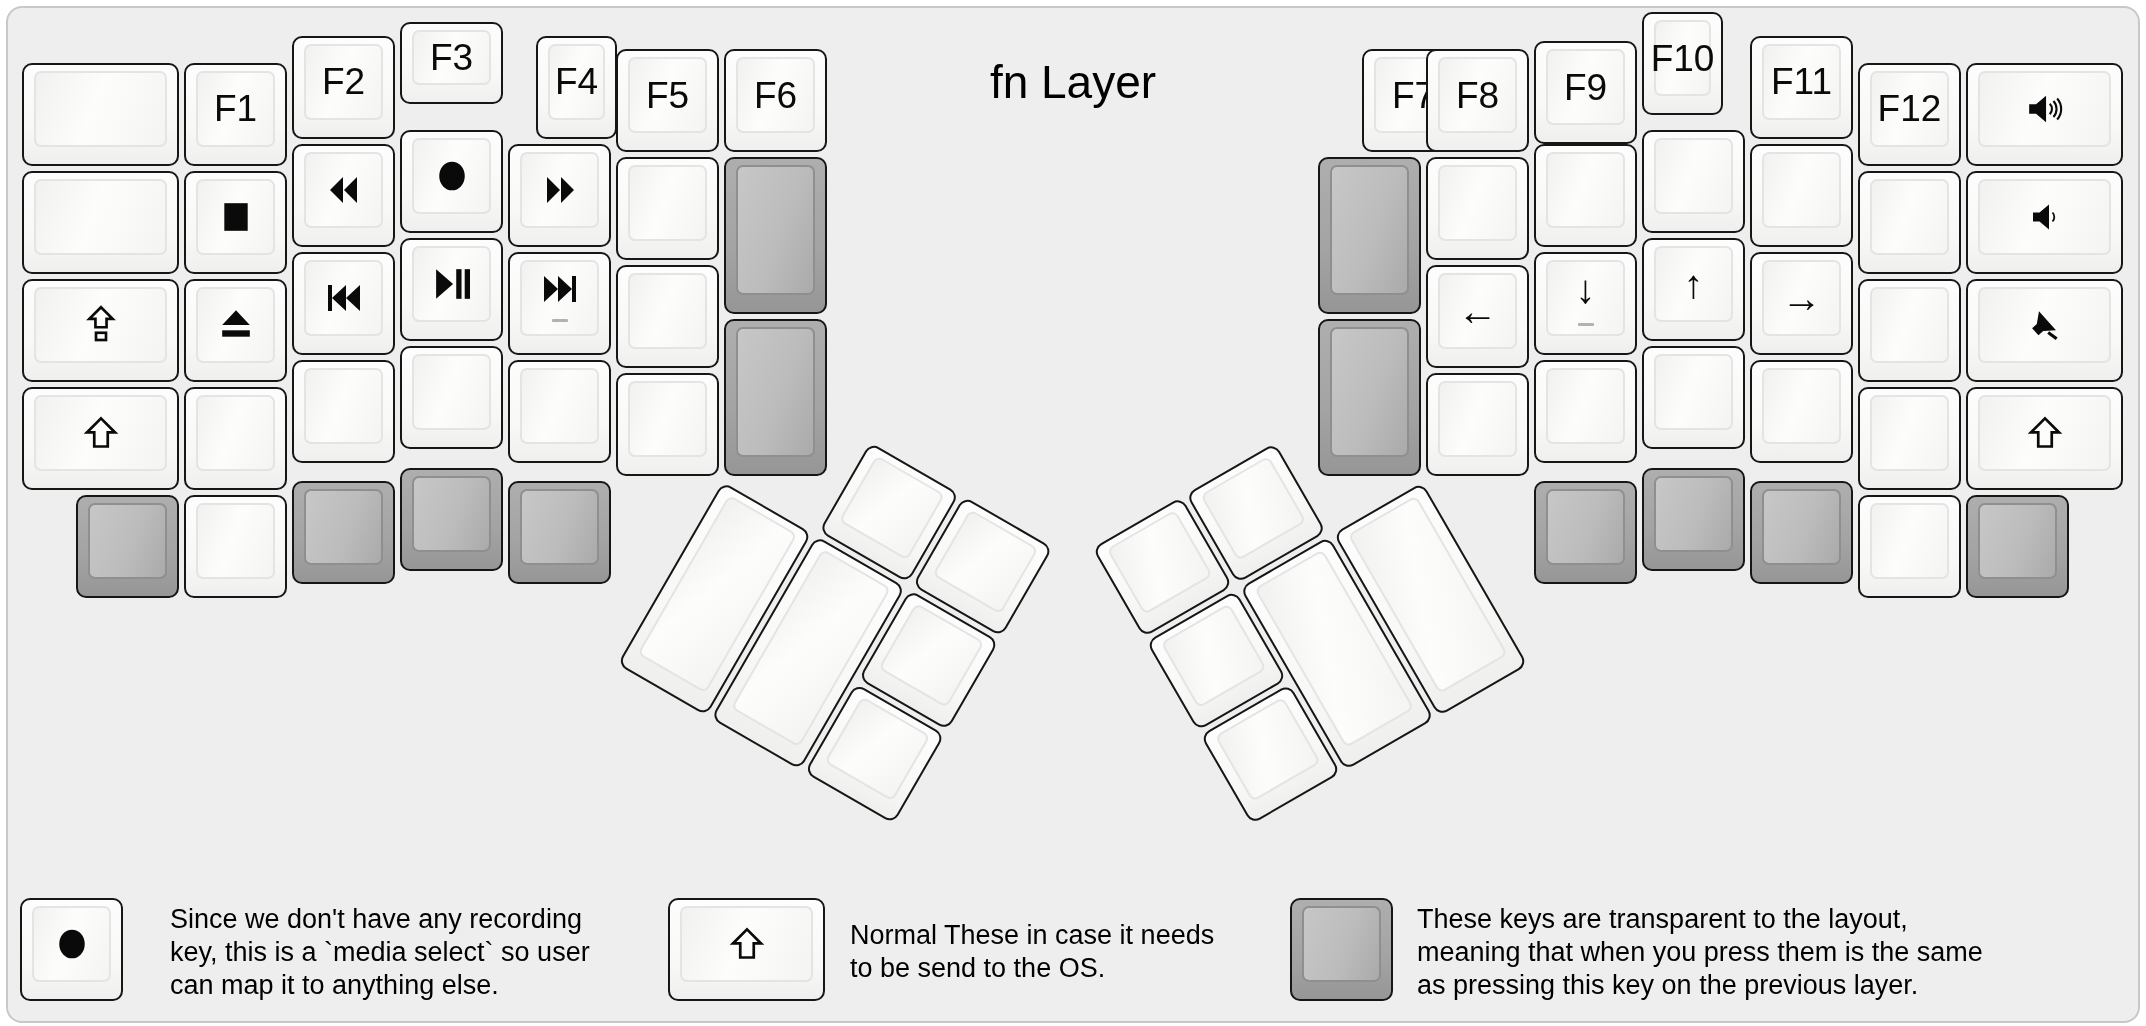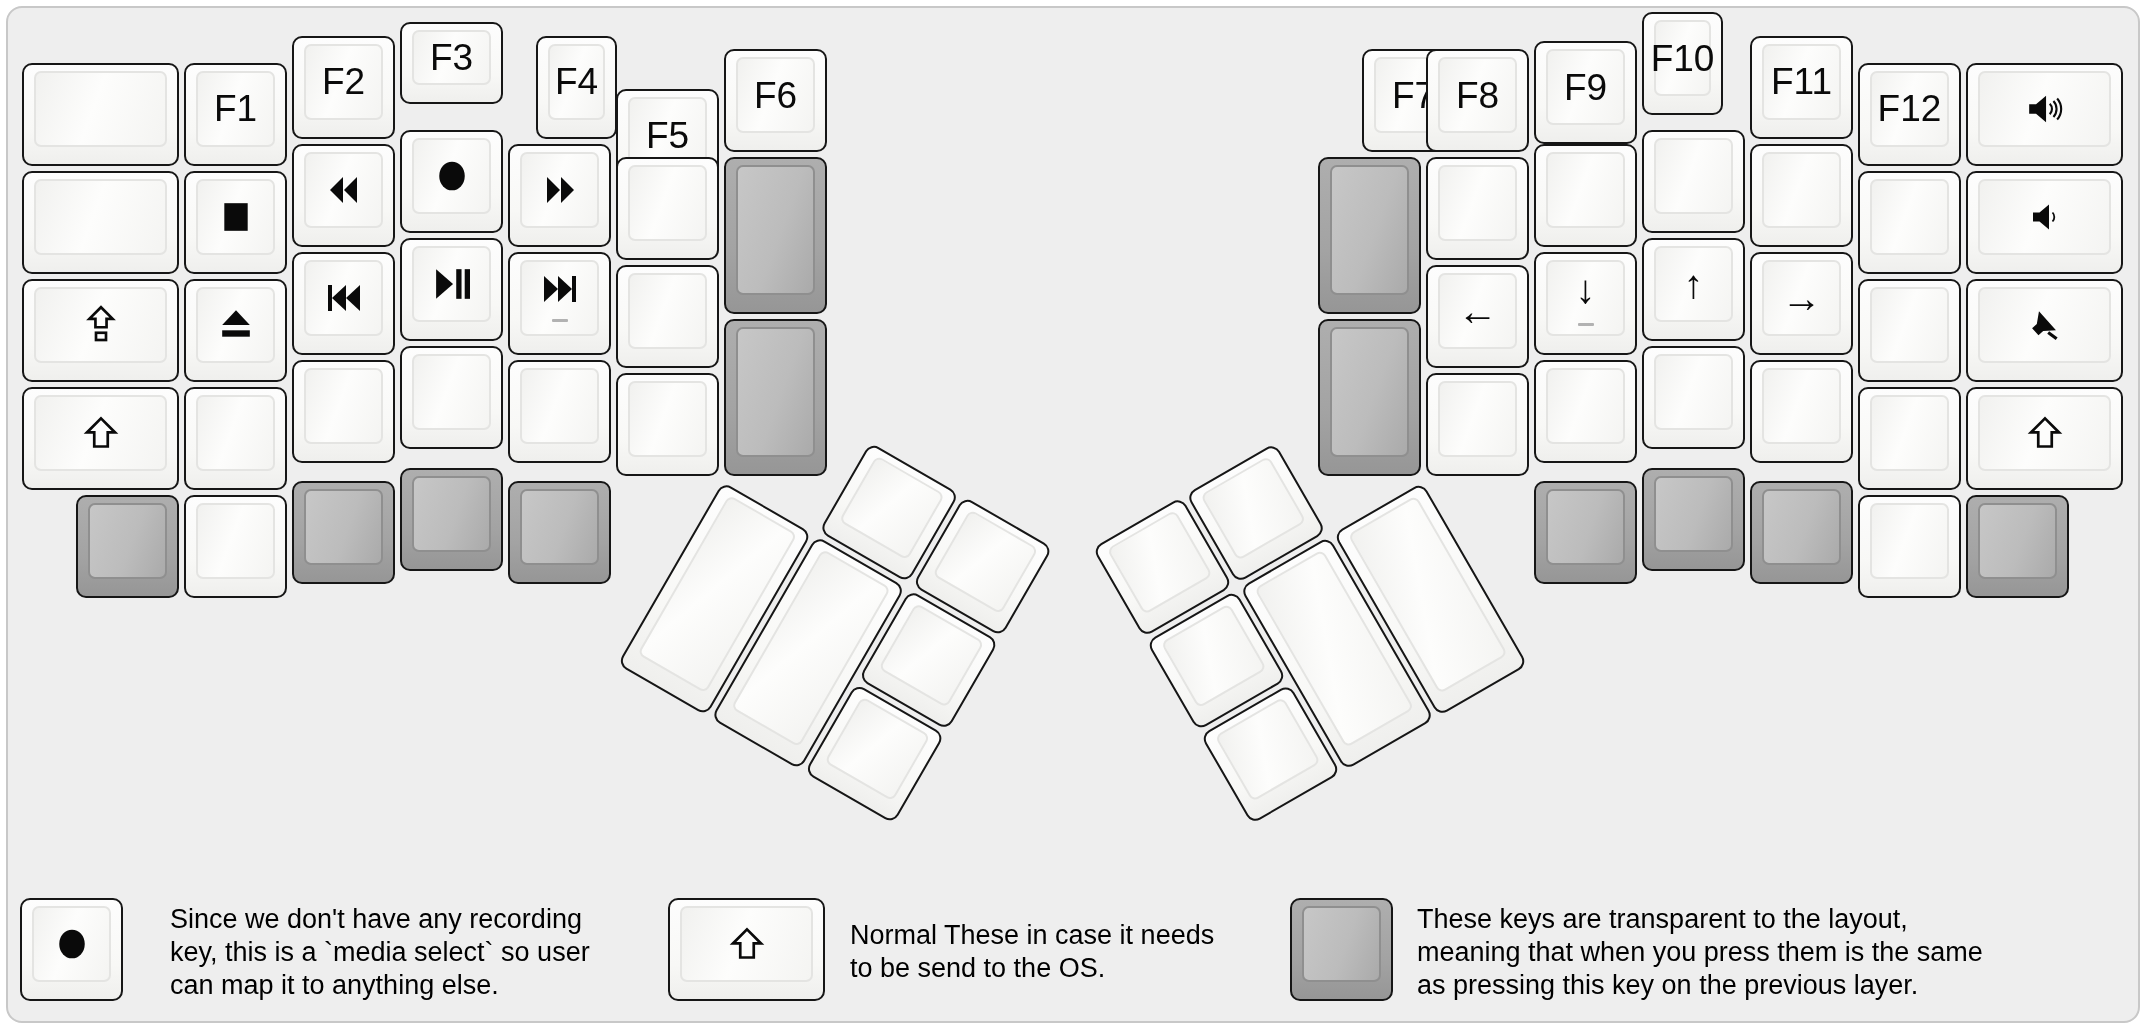--- a/index.html
+++ b/index.html
@@ -30,20 +30,21 @@
   .thumb .key{pointer-events:auto;}
   
   .legend-text{position:absolute;font-size:27px;line-height:33px;color:#000;
                transform:translateY(-50%);white-space:pre;}
 </style>
 </head>
 <body>
 
 <div class="stage">
   <div class="panel"></div>
+  <div class="title">fn Layer</div>
   <div id="keys">
       <div class="key white" style="left: 22px; top: 62.5px; width: 157px; height: 103px;">
         <div class="keytop"></div>
       </div>
       <div class="key white" style="left: 22px; top: 170.5px; width: 157px; height: 103px;">
         <div class="keytop"></div>
       </div>
       <div class="key white" style="left: 22px; top: 278.5px; width: 157px; height: 103px;">
         <div class="keytop">
           <span class="kicon">
@@ -170,21 +171,21 @@
               <polygon points="15,3 29,16 15,29" fill="#0a0a0a"></polygon>
               <rect x="29" y="3" width="4" height="26" fill="#0a0a0a"></rect>
             </svg>
           </span>
           <div class="submark"></div>
         </div>
       </div>
       <div class="key white" style="left: 508px; top: 359.5px; width: 103px; height: 103px;">
         <div class="keytop"></div>
       </div>
-      <div class="key white" style="left: 616px; top: 49px; width: 103px; height: 103px; margin-top: 40px;">
+      <div class="key white" style="left: 616px; top: 49px; width: 103px; height: 103px;">
         <div class="keytop">
           <span class="klabel">F5</span>
         </div>
       </div>
       <div class="key white" style="left: 616px; top: 157px; width: 103px; height: 103px;">
         <div class="keytop"></div>
       </div>
       <div class="key white" style="left: 616px; top: 265px; width: 103px; height: 103px;">
         <div class="keytop"></div>
       </div>

